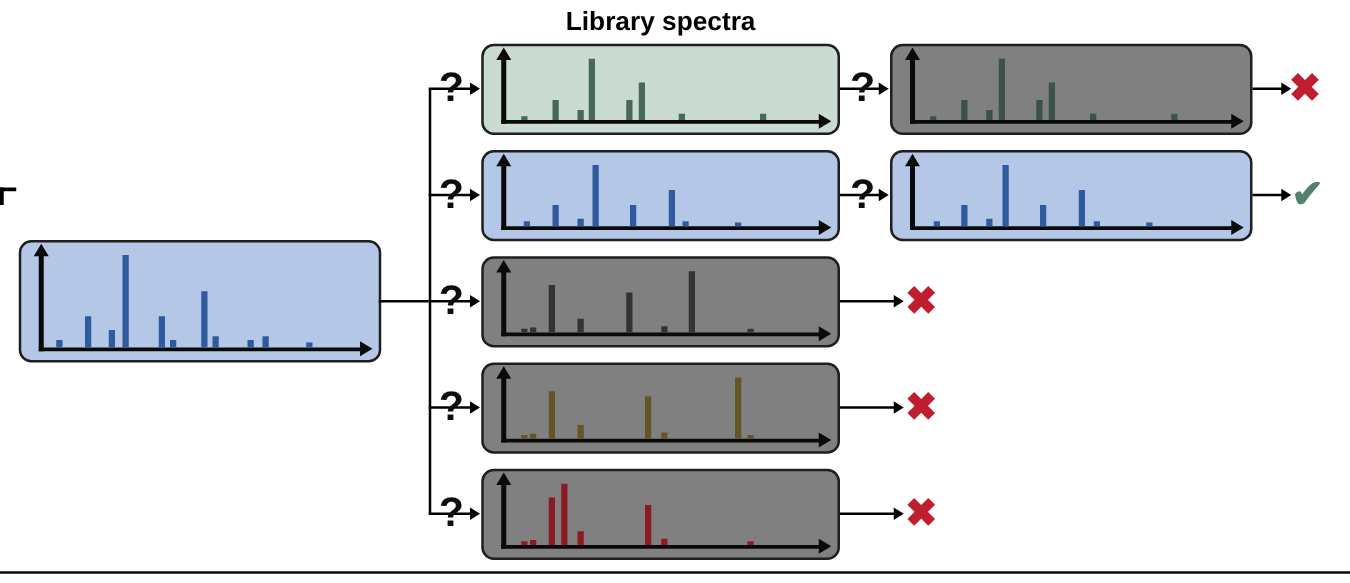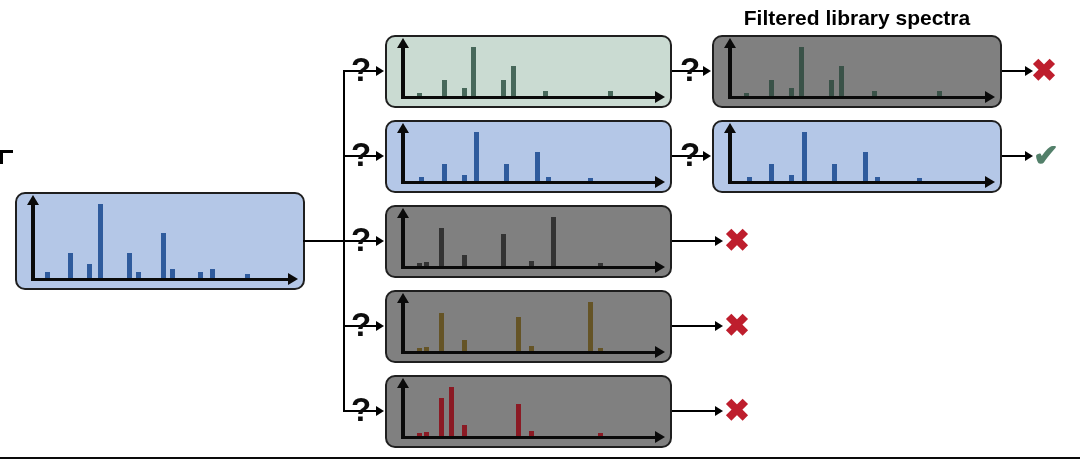--- a/index.html
+++ b/index.html
@@ -45,21 +45,21 @@
   
   .frag-h{position:absolute;left:0;top:150px;width:13px;height:3px;background:#000;}
   .frag-v{position:absolute;left:0;top:150px;width:3px;height:14px;background:#000;}
   .rule{position:absolute;left:0;top:457px;width:1080px;height:2px;background:#0a0a0a;}
 </style>
 </head>
 <body>
 
 <div id="canvas">
 
-  <div class="title" style="left:712px;top:6px;width:290px;">Filtered library spectra</div>
+  <div class="title" style="left:385px;top:6px;width:287px;">Library spectra</div>
 
   <div class="spec" style="left: 15px; top: 192px; width: 290px; height: 98px; background: rgb(180, 199, 231);">
     <i class="axv"></i>
     <i class="axh"></i>
     <div class="bars">
         <div class="bar" style="left: 3%; height: 7%; background: rgb(47, 91, 157);"></div>
         <div class="bar" style="left: 12.5%; height: 34%; background: rgb(47, 91, 157);"></div>
         <div class="bar" style="left: 20%; height: 18%; background: rgb(47, 91, 157);"></div>
         <div class="bar" style="left: 24.5%; height: 100%; background: rgb(47, 91, 157);"></div>
         <div class="bar" style="left: 36%; height: 34%; background: rgb(47, 91, 157);"></div>

